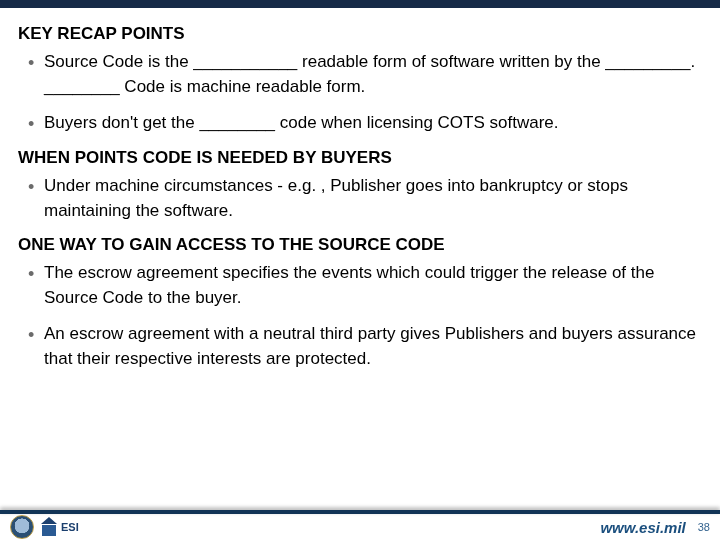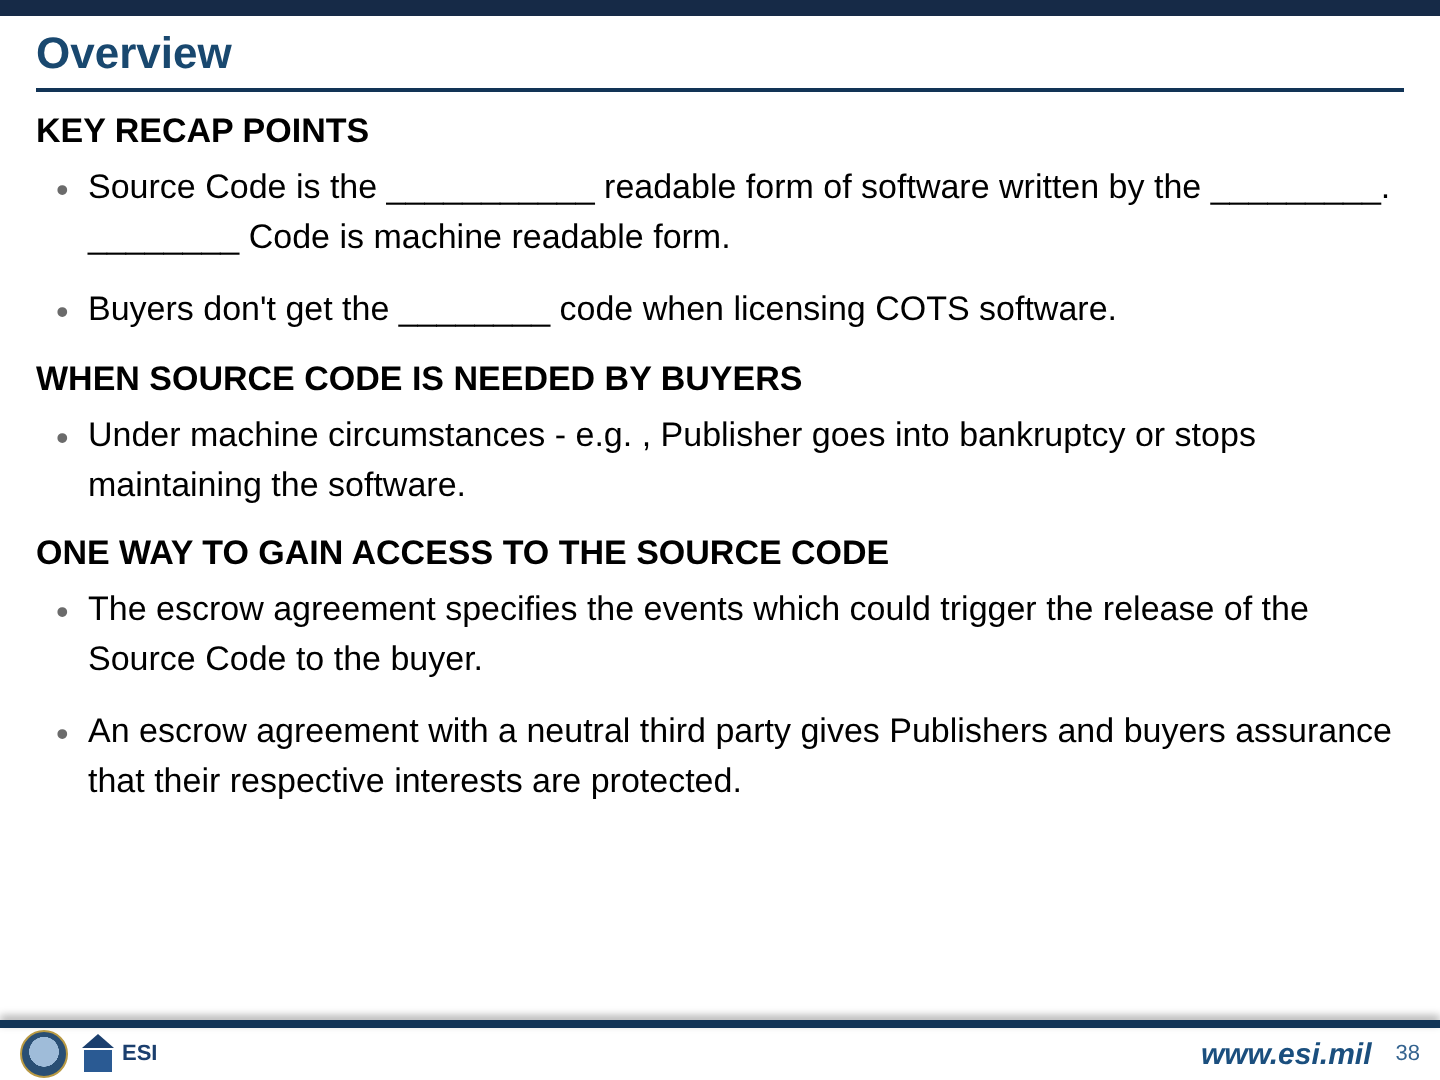--- a/index.html
+++ b/index.html
@@ -134,29 +134,28 @@
     font-size: 11px;
   }
 </style>
 </head>
 <body>
 
 <div class="topbar"></div>
 
 <div class="content">
 
-  <div class="slide-title">Overview</div>
 
   <div class="section">KEY RECAP POINTS</div>
   <ul class="bullets">
     <li>Source Code is the ___________ readable form of software written by the _________.  ________ Code is machine readable form.</li>
     <li>Buyers don't get the ________ code when licensing COTS software.</li>
   </ul>
 
-  <div class="section">WHEN SOURCE CODE IS NEEDED BY BUYERS</div>
+  <div class="section">WHEN POINTS CODE IS NEEDED BY BUYERS</div>
   <ul class="bullets">
     <li>Under machine circumstances  - e.g. , Publisher goes into bankruptcy or stops maintaining the software.</li>
   </ul>
 
   <div class="section">ONE WAY TO GAIN ACCESS TO THE SOURCE CODE</div>
   <ul class="bullets">
     <li>The escrow agreement specifies the events which could trigger the release of the Source Code to the buyer.</li>
     <li>An escrow agreement with a neutral third party gives Publishers and buyers assurance that their respective interests are protected.</li>
   </ul>
 

